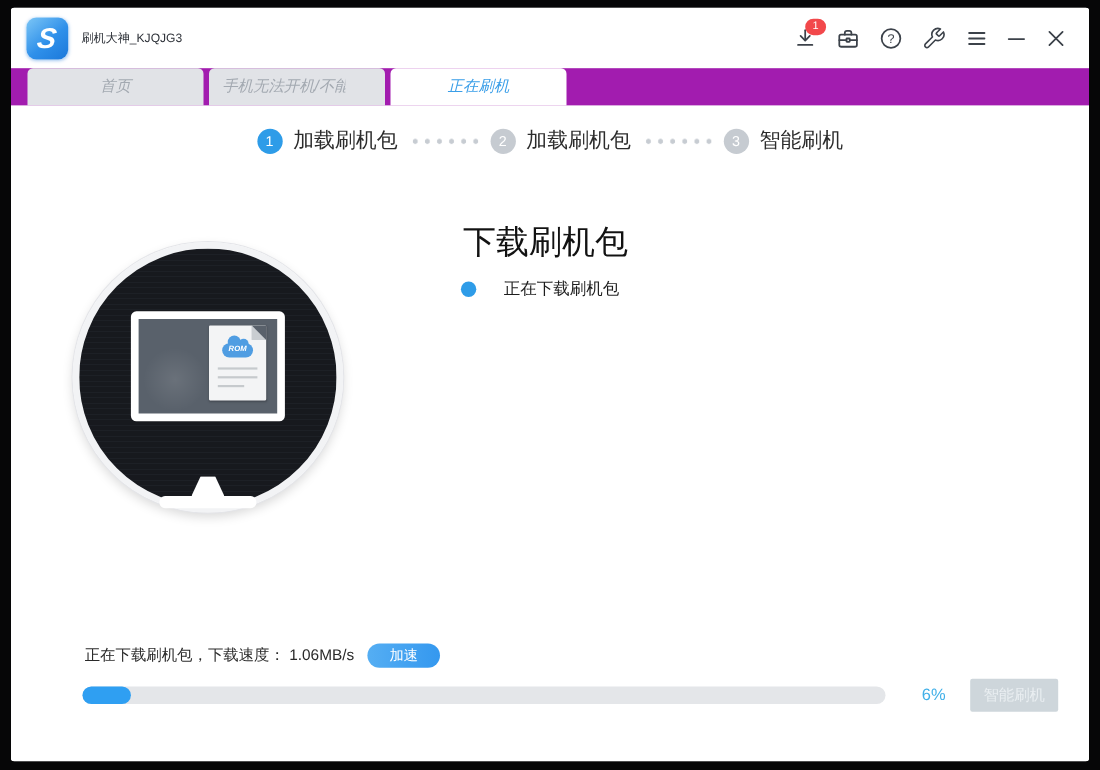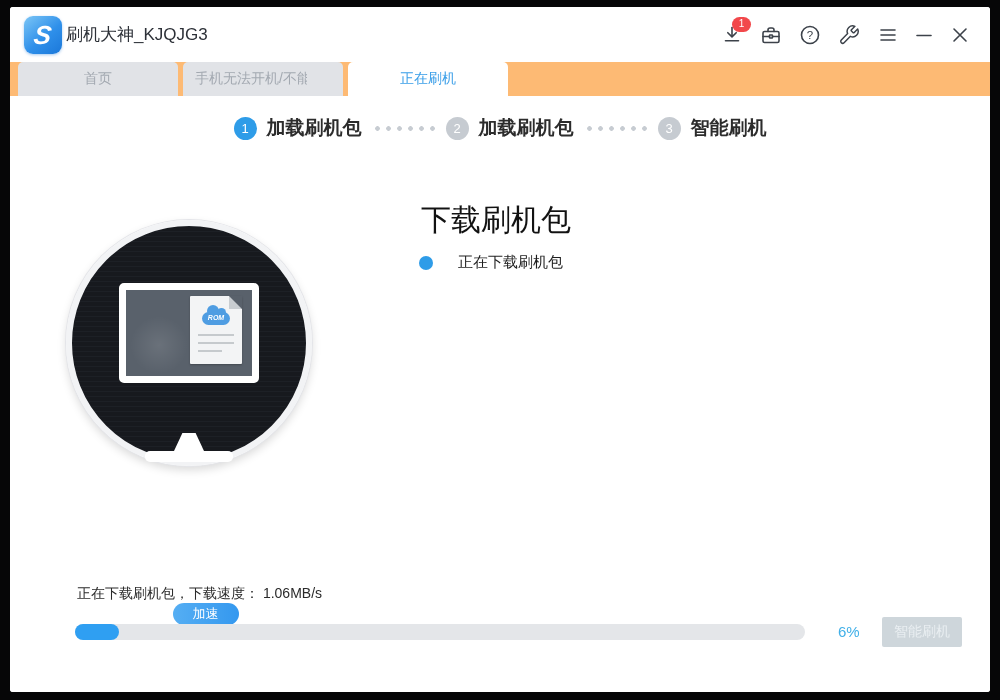--- a/index.html
+++ b/index.html
@@ -17,58 +17,58 @@
   .logo{
     width:38px;height:38px;border-radius:9px;flex:0 0 auto;
     background:linear-gradient(140deg,#7cc6f6 0%,#2f90ea 55%,#1b78da 100%);
     display:flex;align-items:center;justify-content:center;
     box-shadow:0 1px 3px rgba(31,120,218,.4);
   }
   .logo span{
     color:#fff;font-size:26px;font-weight:bold;font-style:italic;
     transform:skewX(-8deg);line-height:1;
   }
-  .app-title{margin-left:4px;font-size:17px;color:#2c3037;}
+  .app-title{margin-left:12px;font-size:11px;color:#2c3037;}
   .tb-icons{margin-left:auto;display:flex;align-items:center;}
   .tb-btn{
     position:relative;width:24px;height:24px;margin-left:15px;color:#3c424a;
     display:flex;align-items:center;justify-content:center;cursor:default;
   }
   .tb-btn svg{width:22px;height:22px;stroke:currentColor;fill:none;
     stroke-width:1.6;stroke-linecap:round;stroke-linejoin:round;}
   .tb-btn.win{margin-left:12px;}
   .badge{
     position:absolute;top:-6px;right:-7px;min-width:15px;height:15px;padding:0 2px;
     border-radius:8px;background:#f2484b;color:#fff;font-size:10px;
     display:flex;align-items:center;justify-content:center;line-height:1;
   }
 
   
-  .tabbar{height:34px;background:#fdba74;display:flex;padding-left:8px;box-shadow:0 1px 2px rgba(0,0,0,.04);}
+  .tabbar{height:34px;background:#a21caf;display:flex;padding-left:15px;box-shadow:0 1px 2px rgba(0,0,0,.04);font-style:italic;}
   .tab{
     width:160px;height:34px;margin-right:5px;border-radius:5px 5px 0 0;
     background:#e1e3e7;color:#a3a9b1;font-size:14px;
     display:flex;align-items:center;justify-content:center;box-sizing:border-box;
   }
   .tab.clip{justify-content:flex-start;padding-left:12px;}
   .tab.clip .tab-label{display:block;width:112px;overflow:hidden;white-space:nowrap;}
   .tab.active{background:#fff;color:#3a9ee8;text-align:center;}
 
   
   .content{position:relative;height:596px;background:#fff;}
 
   
   .steps{position:absolute;top:19px;left:0;right:0;display:flex;justify-content:center;align-items:center;}
   .step{display:flex;align-items:center;}
   .step-circle{
     width:23px;height:23px;border-radius:50%;background:#c6cbd1;color:#fff;
     font-size:13px;display:flex;align-items:center;justify-content:center;flex:0 0 auto;
   }
   .step.active .step-circle{background:#2e9ce8;}
-  .step-label{font-size:19px;color:#2c2c2c;margin-left:10px;font-weight:bold;}
+  .step-label{font-size:19px;color:#2c2c2c;margin-left:10px;}
   .dots{
     width:64px;height:5px;margin:0 10px;
     background-image:radial-gradient(circle,#c7ccd2 2px,transparent 2.6px);
     background-size:11px 5px;background-position:left center;background-repeat:repeat-x;
   }
 
   
   .illus{
     position:absolute;left:56px;top:124px;width:234px;height:234px;border-radius:50%;
     background:repeating-linear-gradient(180deg,#1d2026 0 1px,#17191e 1px 5px);
@@ -121,21 +121,21 @@
   .doc-line.l2{top:46px;}
   .doc-line.l3{top:54px;right:20px;}
 
   
   .heading{position:absolute;left:411px;top:104px;font-size:30px;font-weight:500;color:#121212;}
   .status-row{position:absolute;left:409px;top:157px;display:flex;align-items:center;}
   .status-dot{width:14px;height:14px;border-radius:50%;background:#2e9ce8;flex:0 0 auto;}
   .status-text{margin-left:25px;font-size:15px;color:#1d1d1d;}
 
   
-  .footer-status{position:absolute;left:67px;top:489px;display:flex;align-items:center;font-size:14px;color:#2a2a2a;flex-direction:column;}
+  .footer-status{position:absolute;left:67px;top:489px;display:flex;align-items:center;font-size:14px;color:#2a2a2a;}
   .boost-btn{
     margin-left:12px;width:66px;height:22px;border-radius:11px;
     background:linear-gradient(90deg,#55aef3,#3498ef);color:#fff;font-size:13px;
     display:flex;align-items:center;justify-content:center;cursor:pointer;text-align:right;
   }
   .progress{
     position:absolute;left:65px;top:528px;width:730px;height:16px;
     background:#e4e6e9;border-radius:8px;
   }
   .progress-fill{height:100%;border-radius:8px;background:#2f9ff2;}

